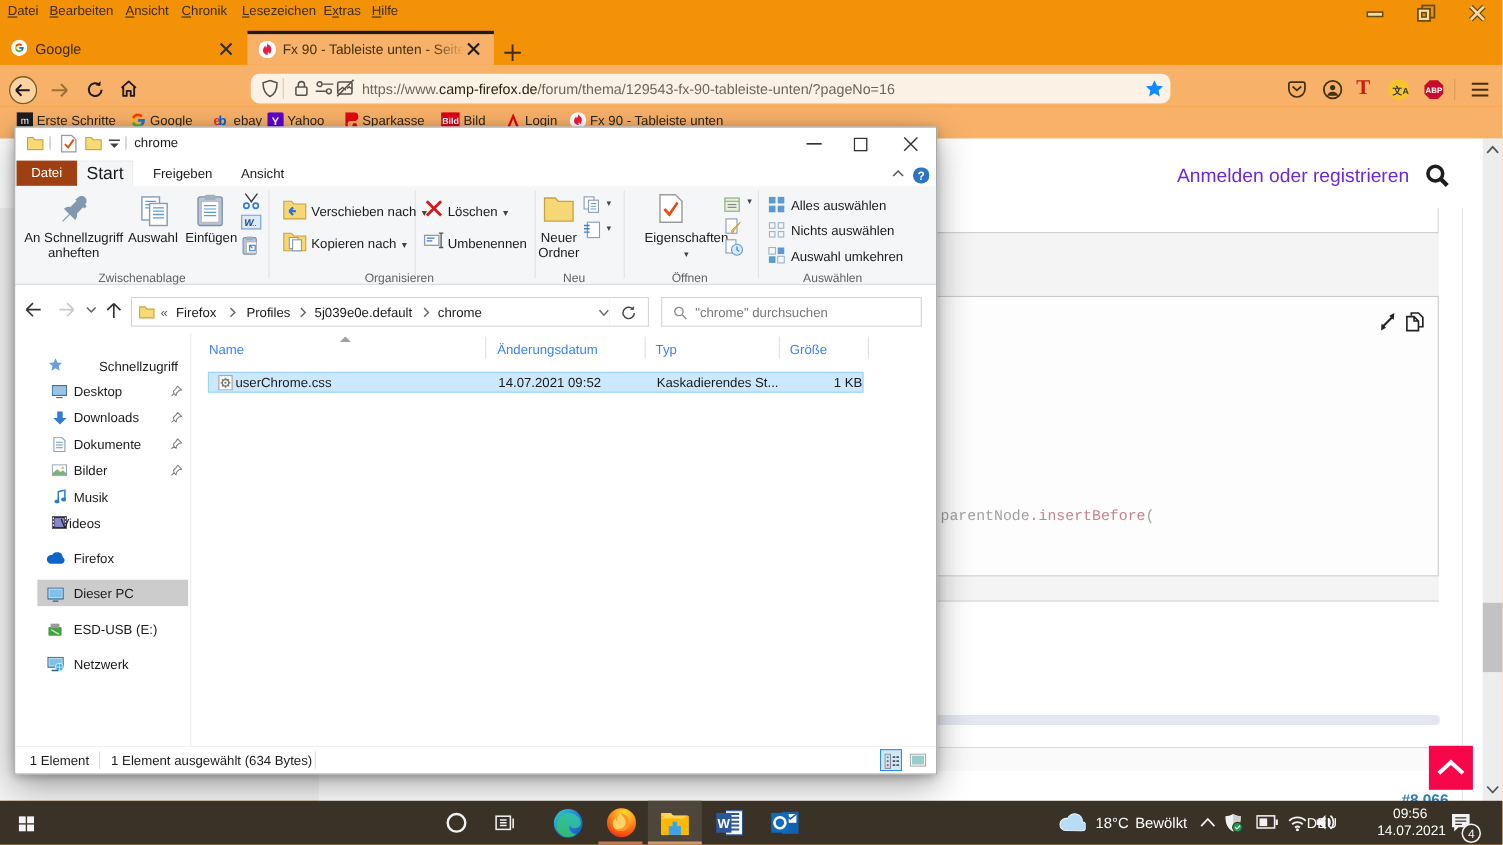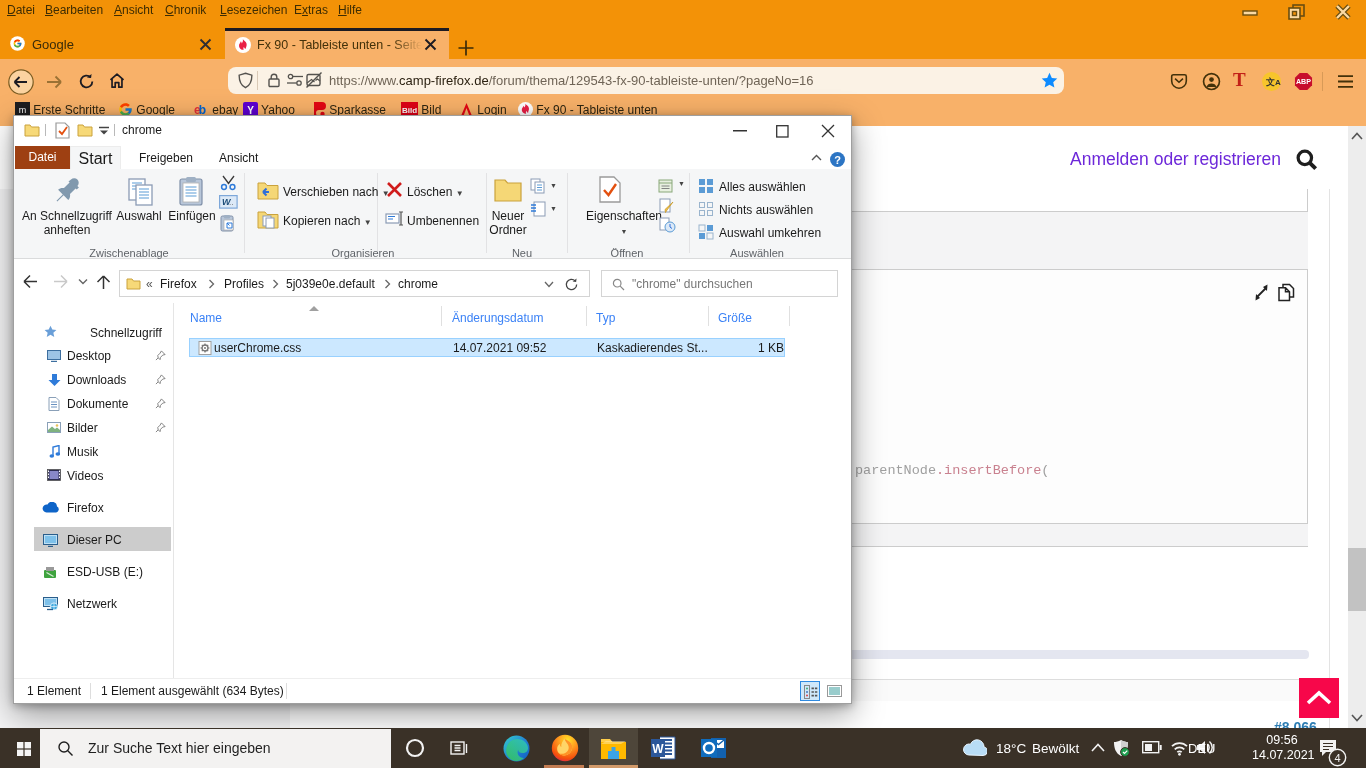--- a/index.html
+++ b/index.html
@@ -488,21 +488,21 @@
           <path d="M4 11 V2 L10 0.5 V9" fill="none" stroke="#2f7bd9" stroke-width="1.4"></path>
           <ellipse cx="2.8" cy="11" rx="2.3" ry="1.8" fill="#2f7bd9"></ellipse>
           <ellipse cx="8.8" cy="9" rx="2.3" ry="1.8" fill="#2f7bd9"></ellipse>
         </svg>
       <span class="sbi" style="left:53px;top:142px;">Musik</span>
       <svg class="sbi" style="left:33px;top:166px" width="14" height="12">
           <rect x="0.5" y="0.5" width="13" height="11" fill="#2c2c50" stroke="#555" stroke-width="0.8"></rect>
           <rect x="2.5" y="2" width="9" height="8" fill="#8888c8"></rect>
           <path d="M1.5 1.5 v9 M12.5 1.5 v9" stroke="#fff" stroke-width="1" stroke-dasharray="1.6 1.4"></path>
         </svg>
-      <span class="sbi" style="left:53px;top:166px;text-align:right;">Videos</span>
+      <span class="sbi" style="left:41px;top:166px;text-align:right;">Videos</span>
       <svg class="sbi" style="left:28px;top:199px" width="17" height="11">
           <path d="M4.5 10.5 a4 4 0 1 1 1 -7.9 A5 5 0 0 1 15 4.5 a3.2 3.2 0 0 1 -0.8 6 Z" fill="#0e64c8"></path>
         </svg>
       <span class="sbi" style="left:53px;top:198px;">Firefox</span>
       <div class="sbi" style="left:20px;top:224px;width:137px;height:24px;background:#cccccc;"></div>
       <svg class="sbi" style="left:29px;top:231px" width="15" height="13">
           <rect x="0.5" y="0.5" width="14" height="10" fill="#bfe1f5" stroke="#2a5e8c" stroke-width="1"></rect>
           <rect x="2" y="2" width="11" height="7" fill="#7ec1ea"></rect>
           <path d="M5 12.5 h5" stroke="#2a5e8c" stroke-width="1.4"></path>
         </svg>
@@ -586,27 +586,20 @@
     </div>
   </div>
 
   <div id="taskbar" class="abs">
     <svg style="position:absolute;left:17px;top:14px" width="14" height="14">
         <rect x="0" y="0" width="6.4" height="6.4" fill="#f5f5f5"></rect>
         <rect x="7.6" y="0" width="6.4" height="6.4" fill="#f5f5f5"></rect>
         <rect x="0" y="7.6" width="6.4" height="6.4" fill="#f5f5f5"></rect>
         <rect x="7.6" y="7.6" width="6.4" height="6.4" fill="#f5f5f5"></rect>
       </svg>
-    <div id="tsearch">
-      <svg style="position:absolute;left:17px;top:11px" width="17" height="17" viewBox="0 0 17 17">
-          <circle cx="7" cy="7" r="5" fill="none" stroke="#1f1f1f" stroke-width="1.4"></circle>
-          <path d="M10.8 10.8 L15.5 15.5" stroke="#1f1f1f" stroke-width="1.4"></path>
-        </svg>
-      <span style="position:absolute;left:48px;top:11px;">Zur Suche Text hier eingeben</span>
-    </div>
     <svg style="position:absolute;left:405px;top:10px" width="20" height="20">
         <circle cx="10" cy="10" r="8" fill="none" stroke="#f2f2f2" stroke-width="2.2"></circle>
       </svg>
     <svg style="position:absolute;left:450px;top:11px" width="18" height="18">
         <rect x="1" y="3" width="13" height="12" fill="none" stroke="#f2f2f2" stroke-width="1.4"></rect>
         <path d="M16.5 5 v9 M4.5 6.5 h6 M4.5 9 h6 M4.5 11.5 h6" stroke="#f2f2f2" stroke-width="1.4"></path>
       </svg>
 
     <svg style="position:absolute;left:503px;top:734px;top:7px" width="27" height="27" viewBox="0 0 27 27">
       <defs>

